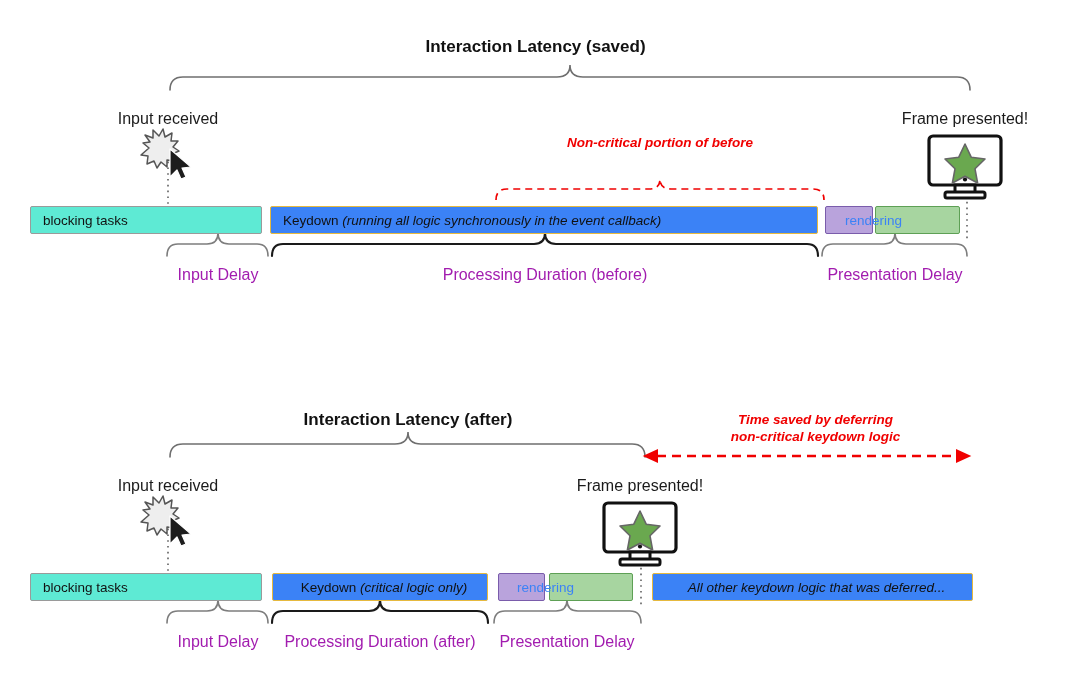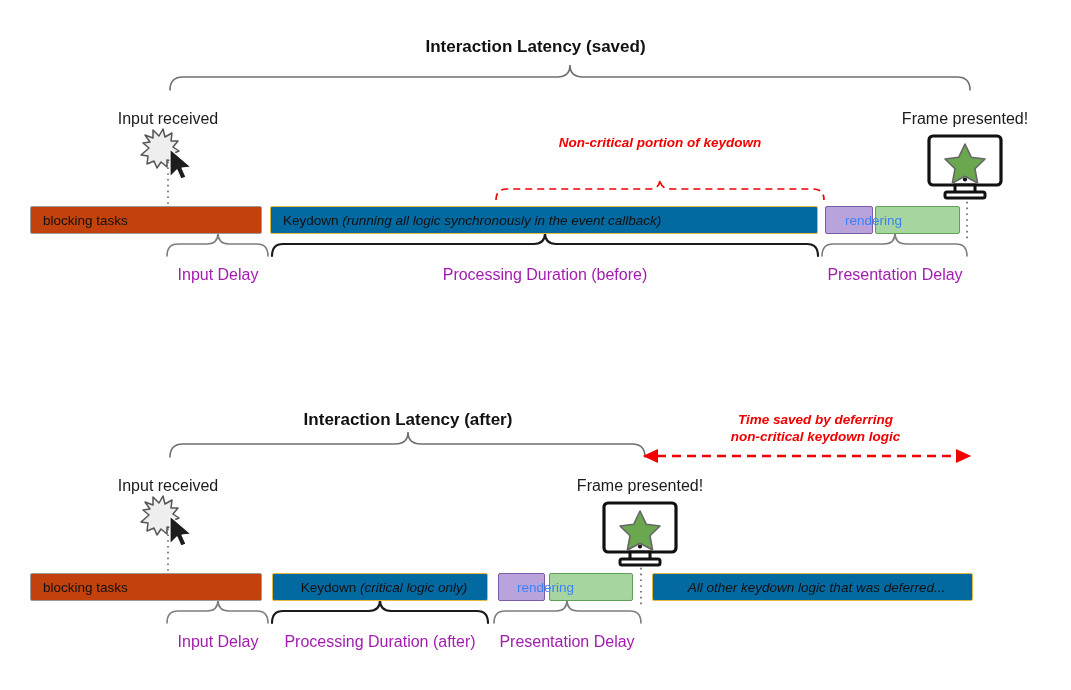--- a/index.html
+++ b/index.html
@@ -12,22 +12,22 @@
   .section-title{font-size:17px;font-weight:bold;color:#111;text-align:center;white-space:nowrap;}
   .node-label{font-size:16px;color:#1b1b1b;text-align:center;white-space:nowrap;}
   .brace-label{font-size:16px;color:#a21caf;text-align:center;white-space:nowrap;}
   .red-note{font-size:13.5px;font-weight:bold;font-style:italic;color:#f00000;
             text-align:center;line-height:1.25;white-space:nowrap;}
 
   .bar{position:absolute;height:28px;box-sizing:border-box;border-radius:2px;
        display:flex;align-items:center;}
   .bar-text{font-size:13.5px;white-space:nowrap;padding-left:12px;color:#111;}
   .bar-text em{font-style:italic;}
-  .bar-gray{background:#c2410c;border:1px solid #9a9a9a;}
-  .bar-yellow{background:#0369a1;border:1px solid #e6b93e;}
+  .bar-gray{background:#5eead4;border:1px solid #9a9a9a;}
+  .bar-yellow{background:#3b82f6;border:1px solid #e6b93e;}
   .bar-purple{background:#b9a3dc;border:1px solid #7a5cab;}
   .bar-green{background:#a7d5a0;border:1px solid #5ea055;}
   .bar-center{justify-content:center;}
   .bar-center .bar-text{padding-left:8px;}
   .overlay-text{position:absolute;font-size:13.5px;color:#3b82f6;white-space:nowrap;z-index:5;}
 </style>
 </head>
 <body>
 
 <div class="diagram">
@@ -99,21 +99,21 @@
     <path d="M494,623 q0,-12 11,-12 L556,611 q11,0 11,-11 q0,11 11,11 L630,611 q11,0 11,12" fill="none" stroke="#7d7d7d" stroke-width="1.6" stroke-linecap="round"></path>
   </svg>
 
   <div class="abs section-title" style="left:0;top:37px;width:1071px;">Interaction Latency (saved)</div>
 
   <div class="abs node-label" style="left:88px;top:110px;width:160px;">Input received</div>
 
   <div class="abs node-label" style="left:885px;top:110px;width:160px;">Frame presented!</div>
 
   <div class="abs red-note" style="left:480px;top:135px;width:360px;">
-    <div>Non-critical portion of keydown</div>
+    <div>Non-critical portion of before</div>
   </div>
 
   <div class="bar bar-gray" style="left:30px;top:206px;width:232px;">
     <span class="bar-text">blocking tasks</span>
   </div>
 
   <div class="bar bar-yellow" style="left:270px;top:206px;width:548px;">
     <span class="bar-text"><span>Keydown </span><em>(running all logic synchronously in the event callback)</em></span>
   </div>
 

